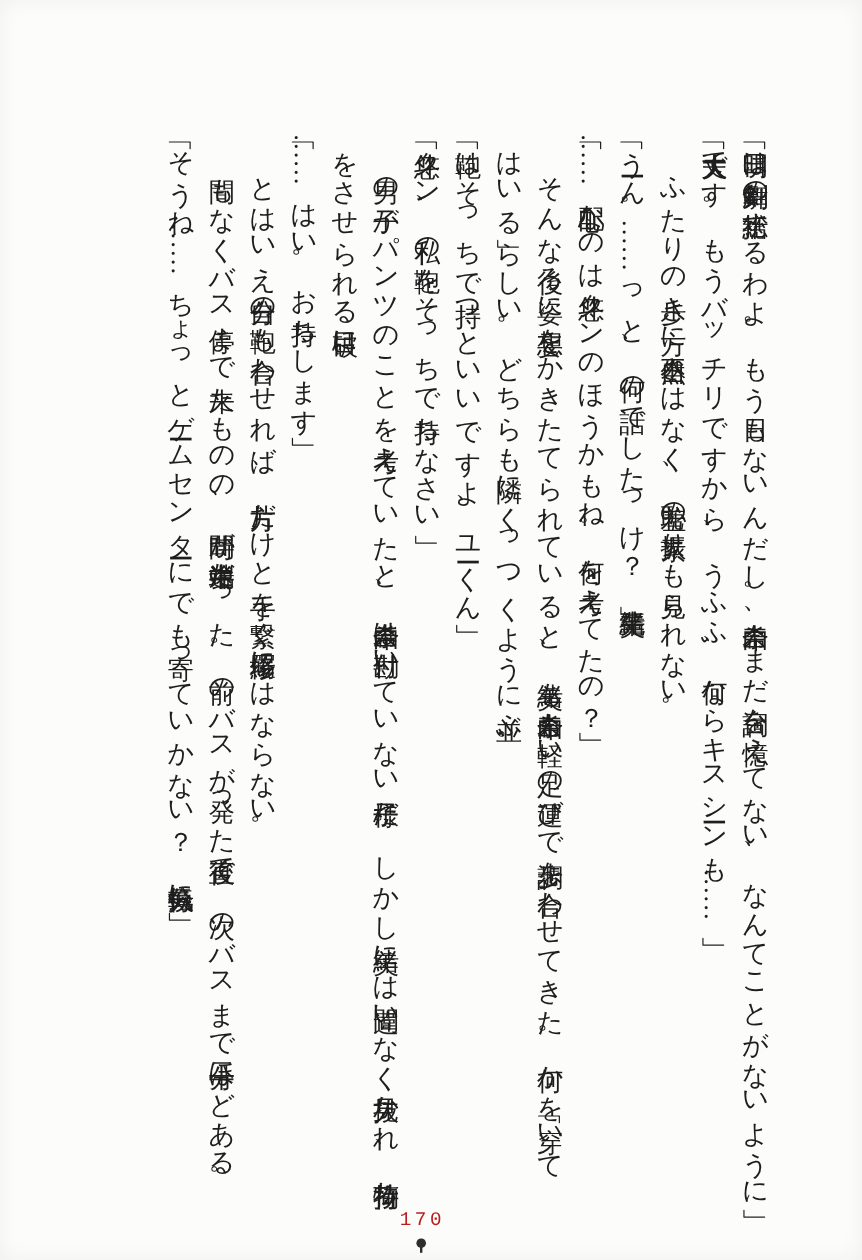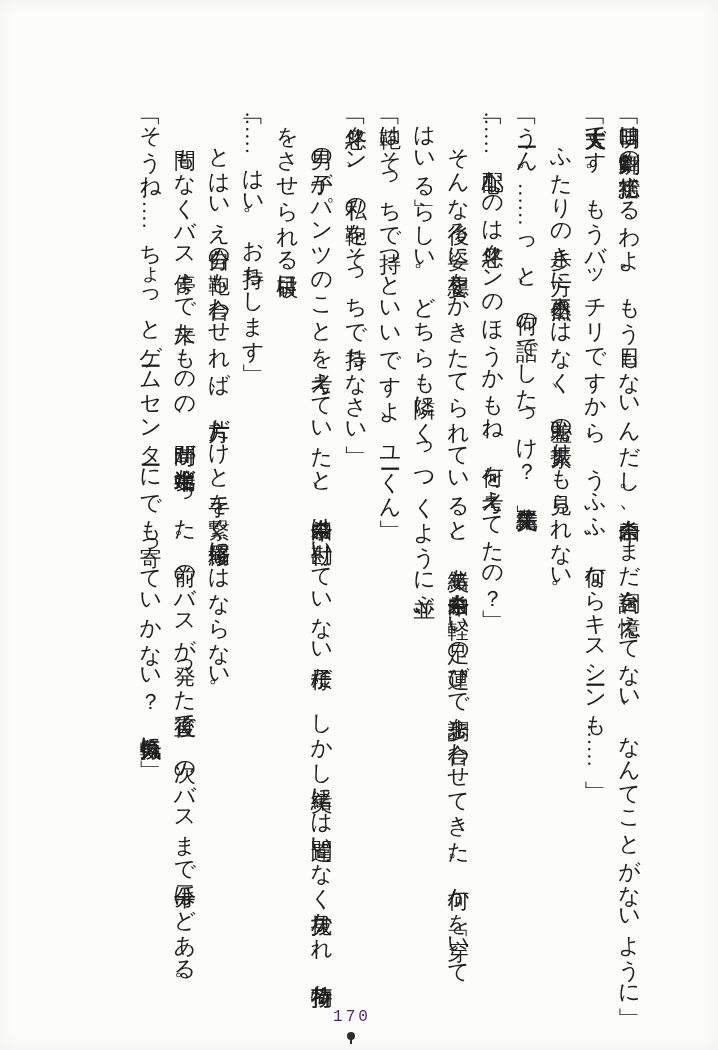--- a/index.html
+++ b/index.html
@@ -39,21 +39,21 @@
     height: 886px;
   }
   .page-number {
     position: absolute;
     top: 1008px;
     left: 352px;
     transform: translateX(-50%);
     font-family: "Liberation Mono", "DejaVu Sans Mono", monospace;
     font-size: 16px;
     letter-spacing: 3px;
-    color: #4c1d95;
+    color: #b91c1c;
     white-space: nowrap;
   }
   .ornament {
     position: absolute;
     top: 1032px;
     left: 351px;
     transform: translateX(-50%);
     width: 10px;
     text-align: center;
   }

